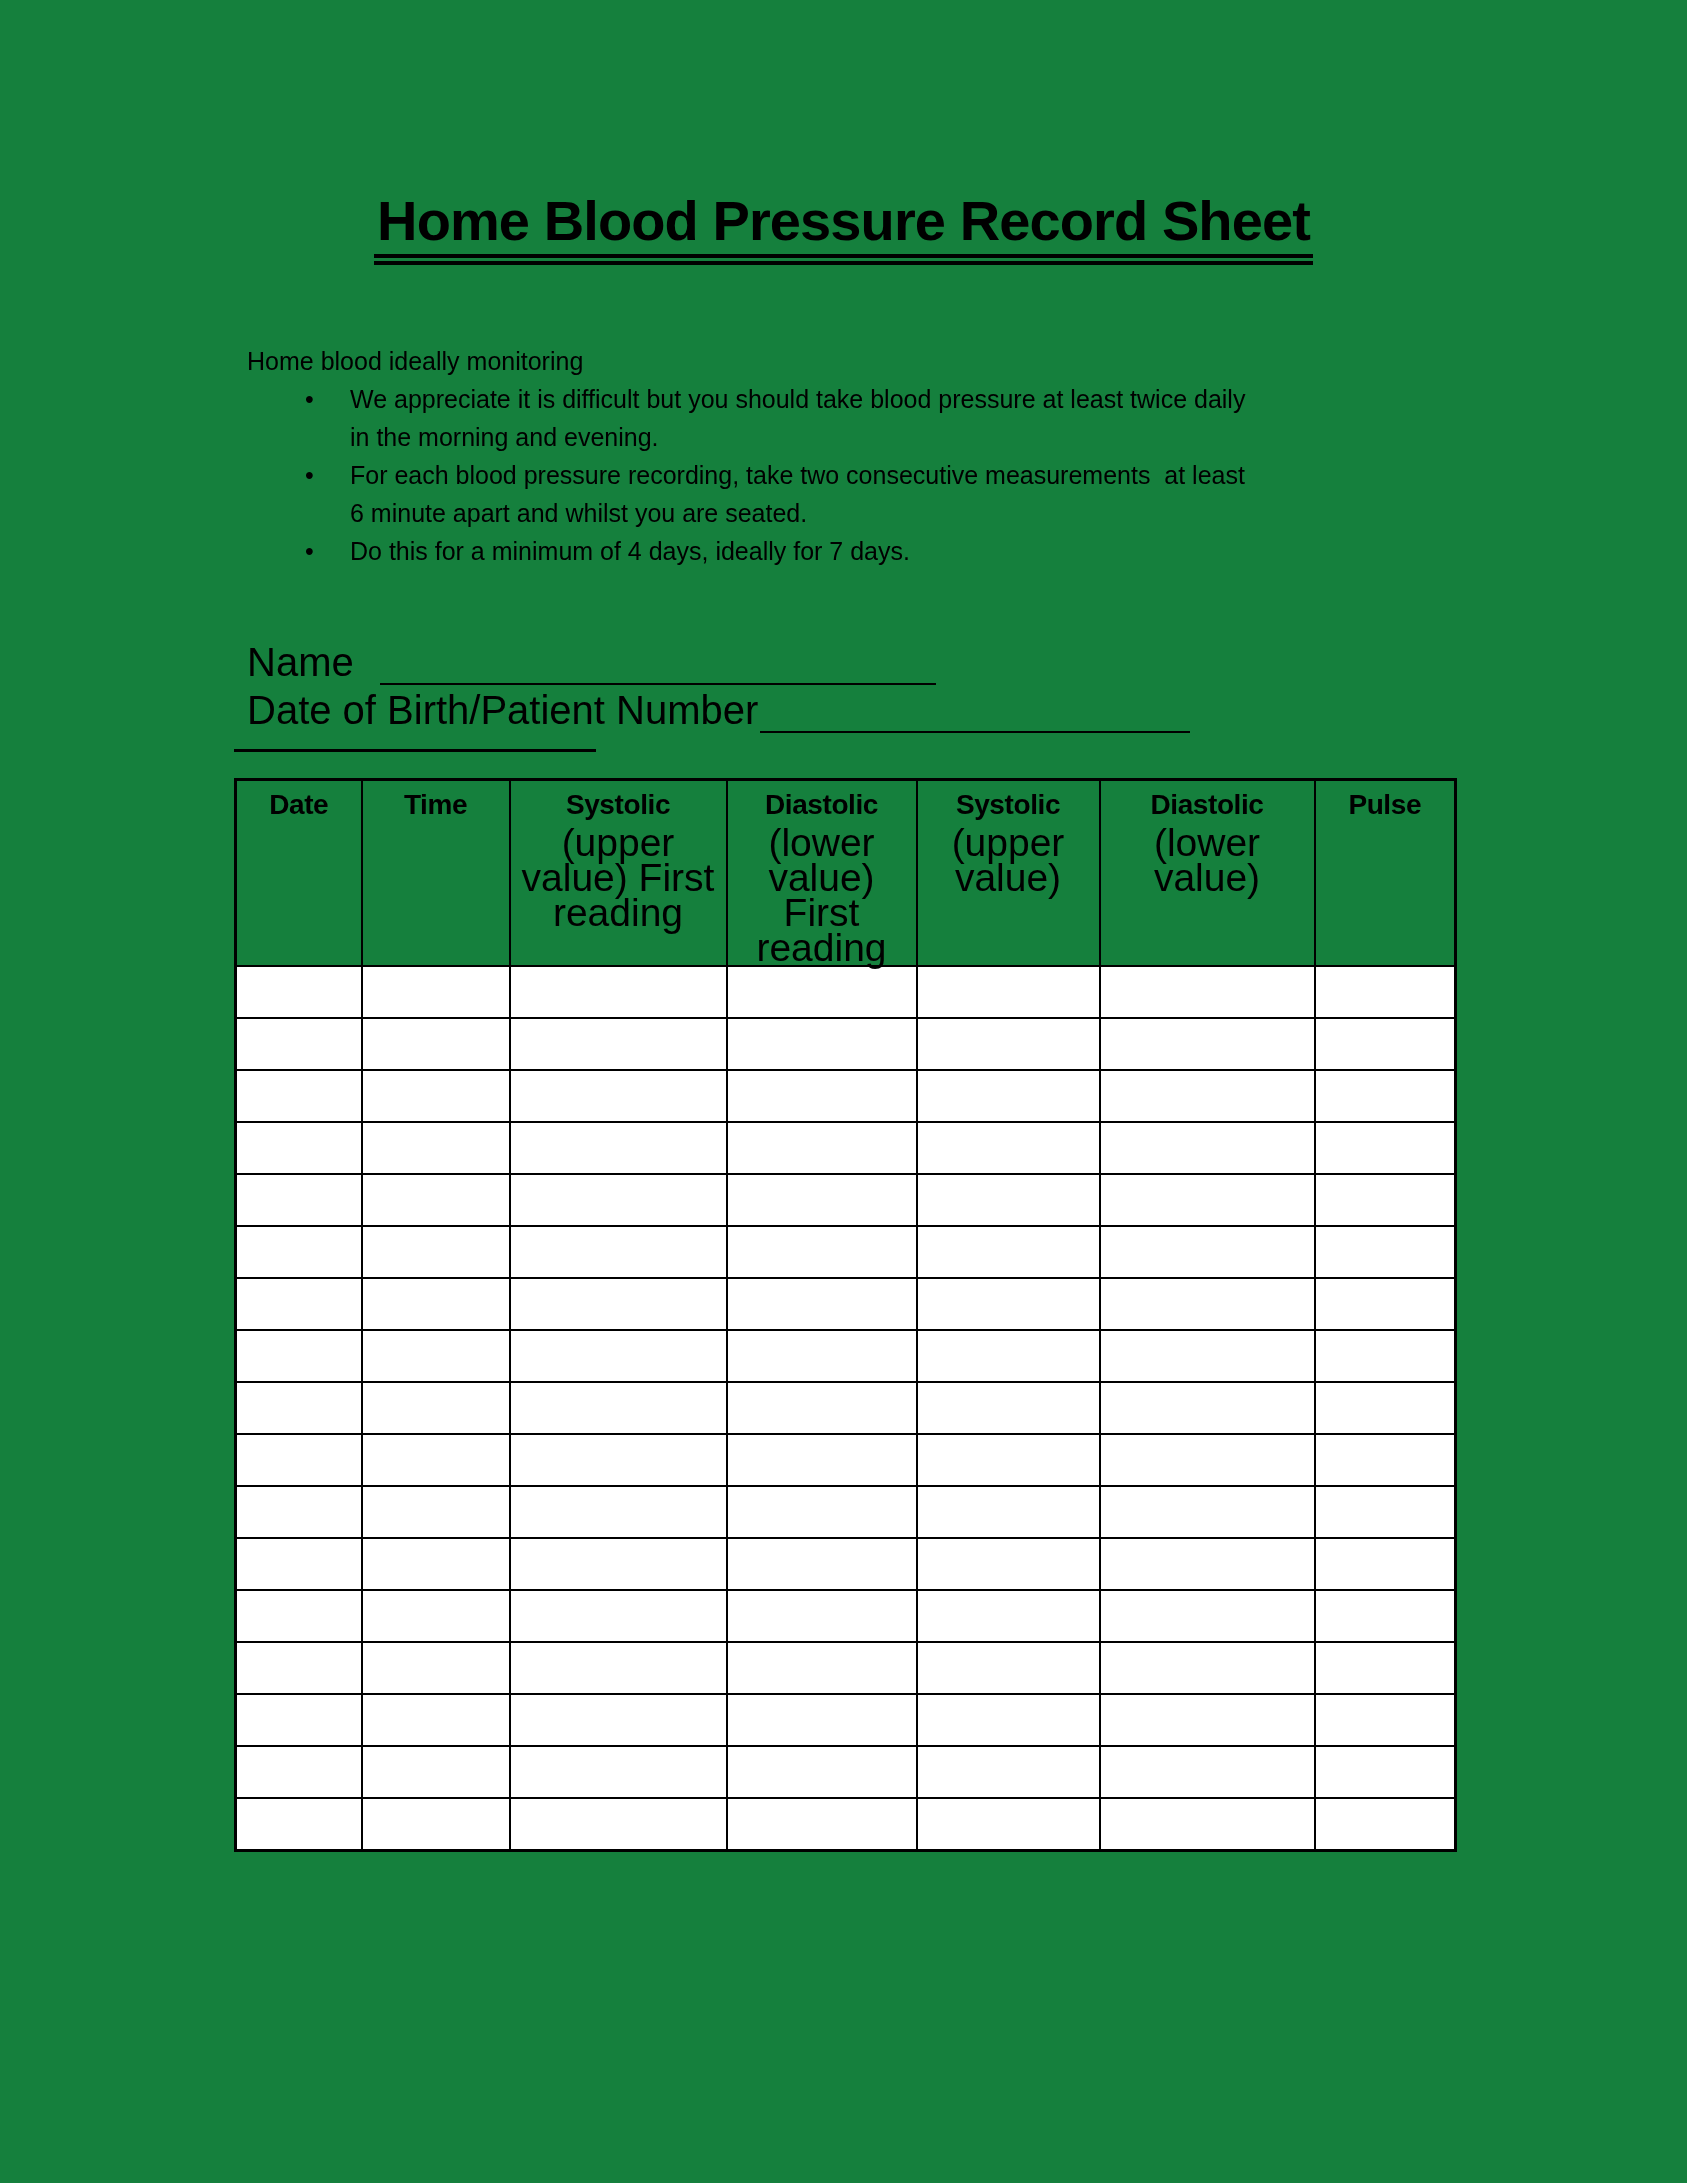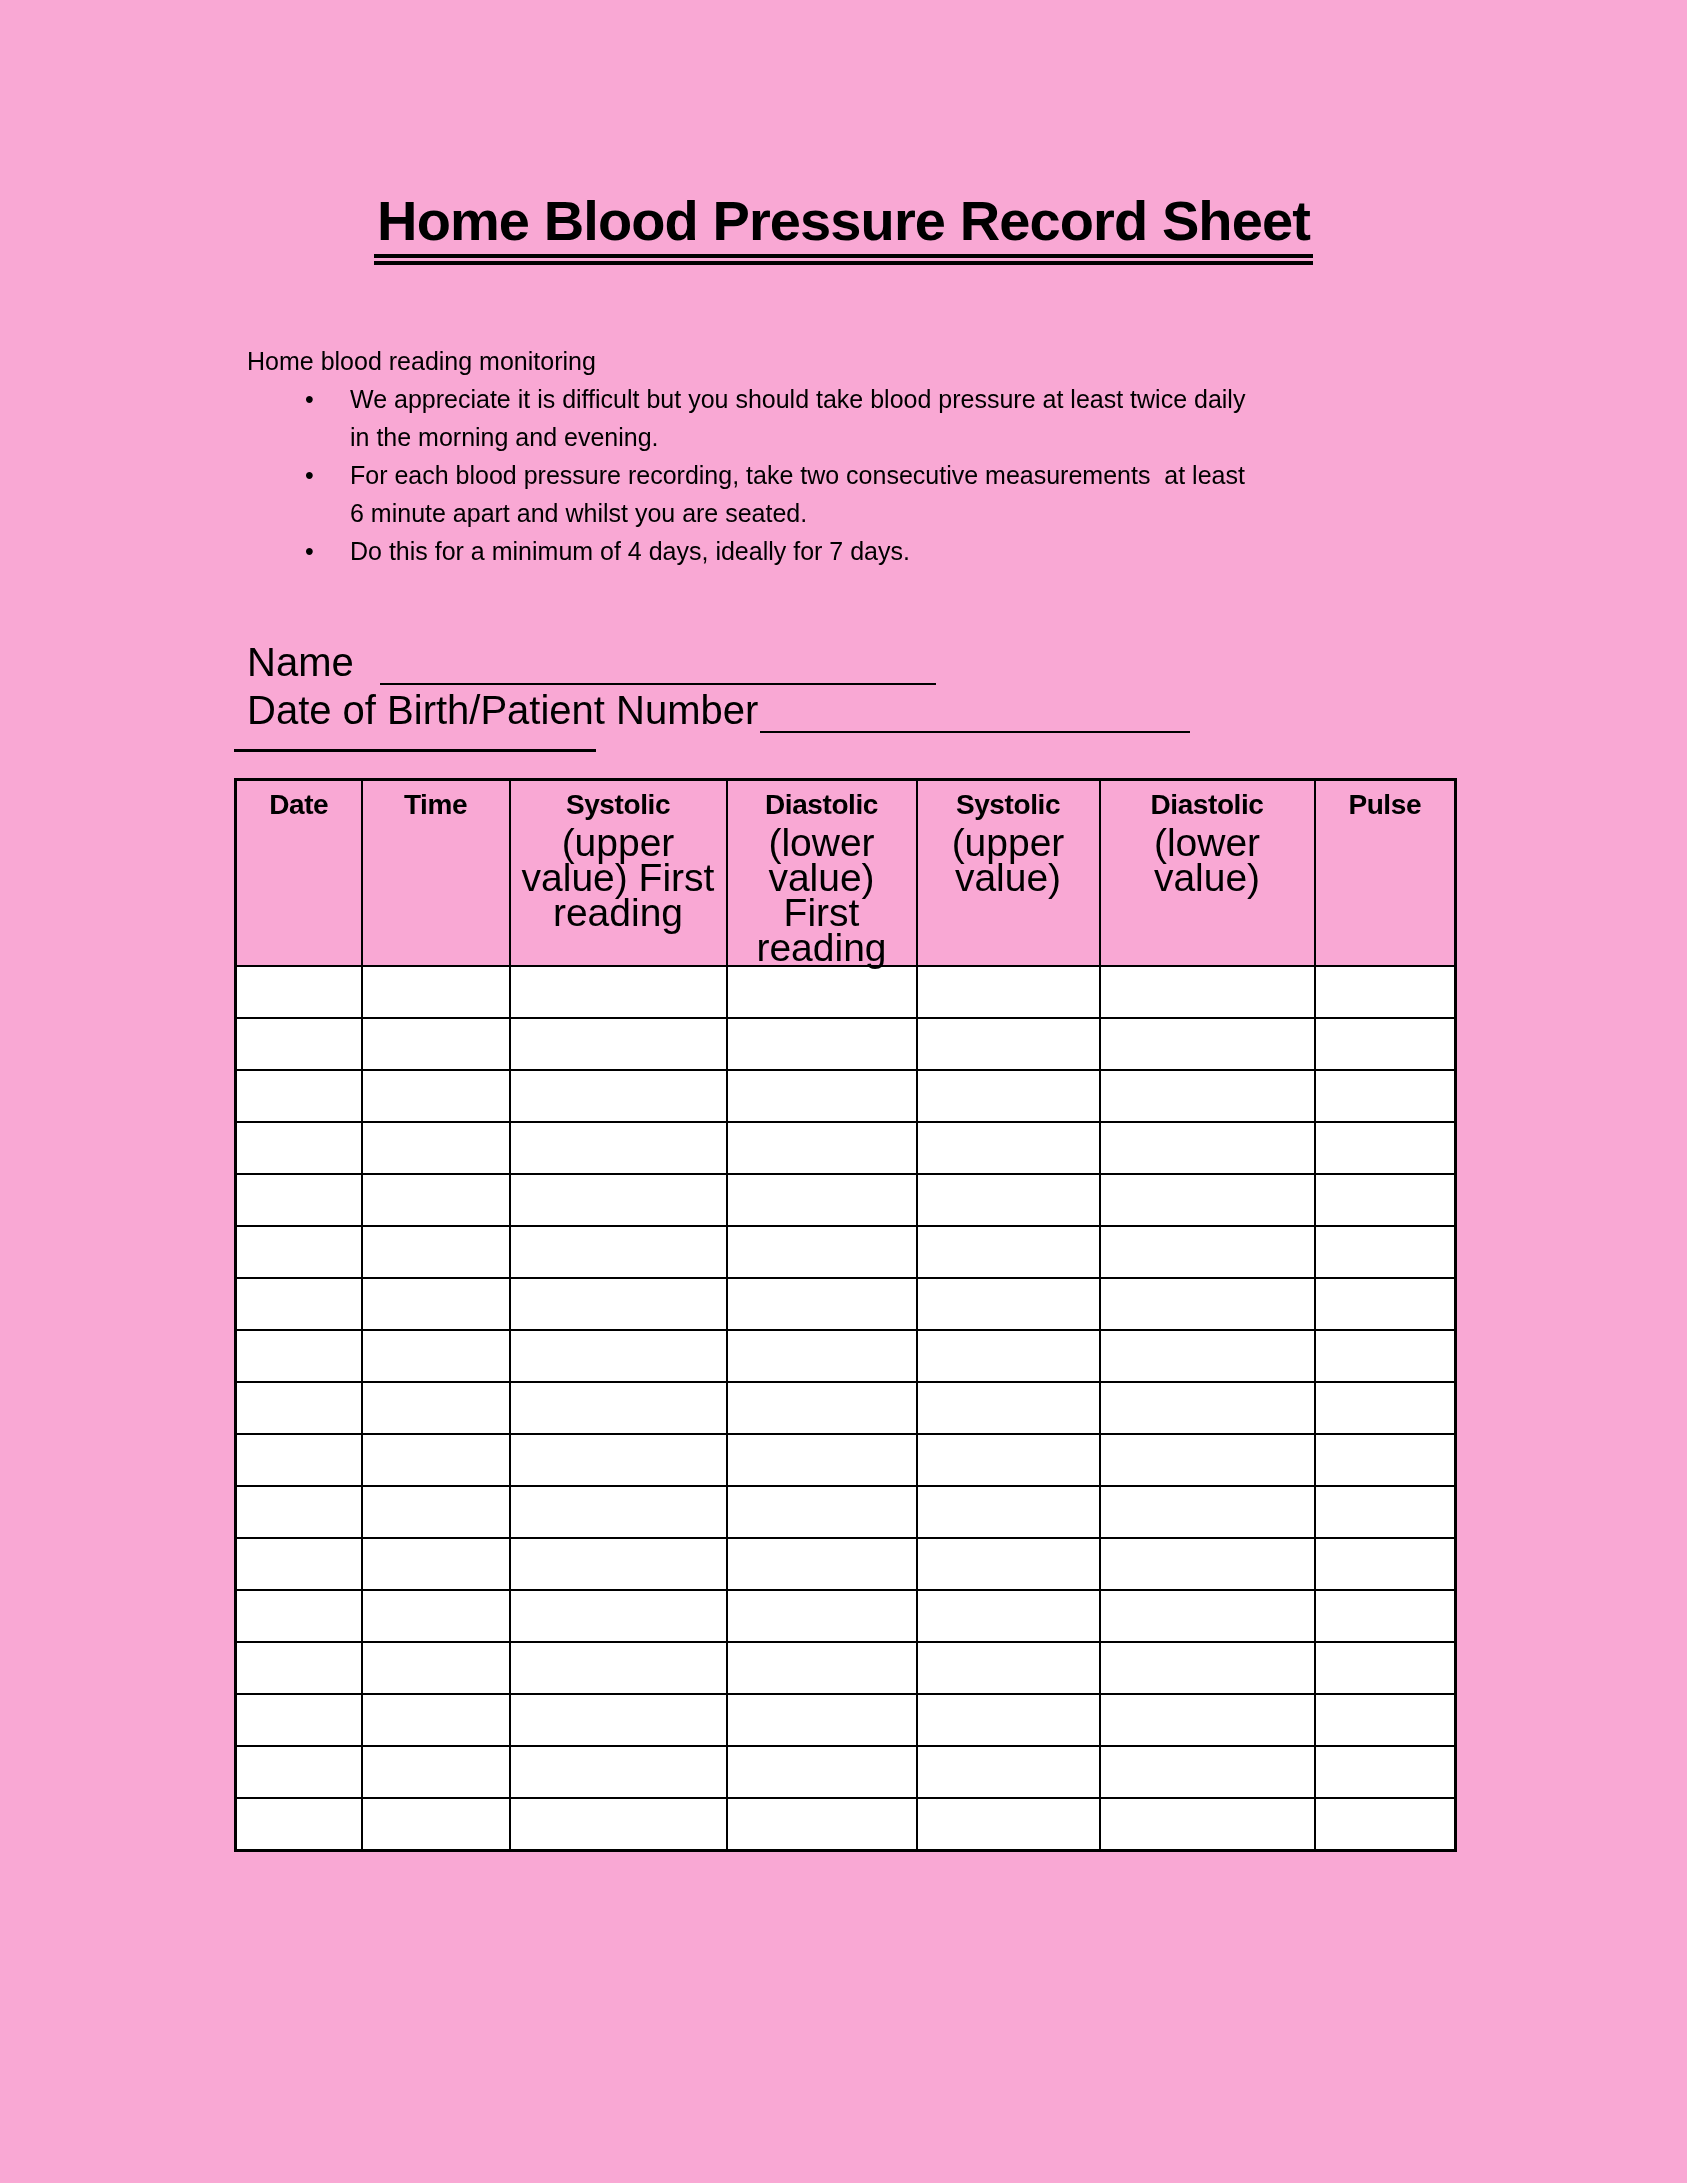--- a/index.html
+++ b/index.html
@@ -1,19 +1,19 @@
 <!DOCTYPE html>
 <html style="font-size:14px"><head>
 <meta charset="utf-8">
 <style>
   html,body{margin:0;padding:0;background:#ffffff;}
   .page{
     position:relative;
     width:1687px;height:2184px;
-    background:#f9a8d4;
+    background:#15803d;
     font-family:"Liberation Sans", sans-serif;
     color:#000;
     overflow:hidden;
   }
   
   .title-wrap{
     position:absolute;top:190px;left:0;width:1687px;
     text-align:center;margin:0;
   }
   .title-text{
@@ -87,21 +87,21 @@
 </head>
 <body>
 
 <div class="page">
 
   <h1 class="title-wrap">
     <span class="title-text">Home Blood Pressure Record Sheet</span>
   </h1>
 
   <div class="intro">
-    <p class="intro-heading">Home blood reading monitoring</p>
+    <p class="intro-heading">Home blood ideally monitoring</p>
     <ul class="bullets" id="bullets">
         <li>
           <span class="bullet-dot">•</span>
           <span class="bullet-text">We appreciate it is difficult but you should take blood pressure at least twice daily
 in the morning and evening.</span>
         </li>
         <li>
           <span class="bullet-dot">•</span>
           <span class="bullet-text">For each blood pressure recording, take two consecutive measurements  at least
 6 minute apart and whilst you are seated.</span>

